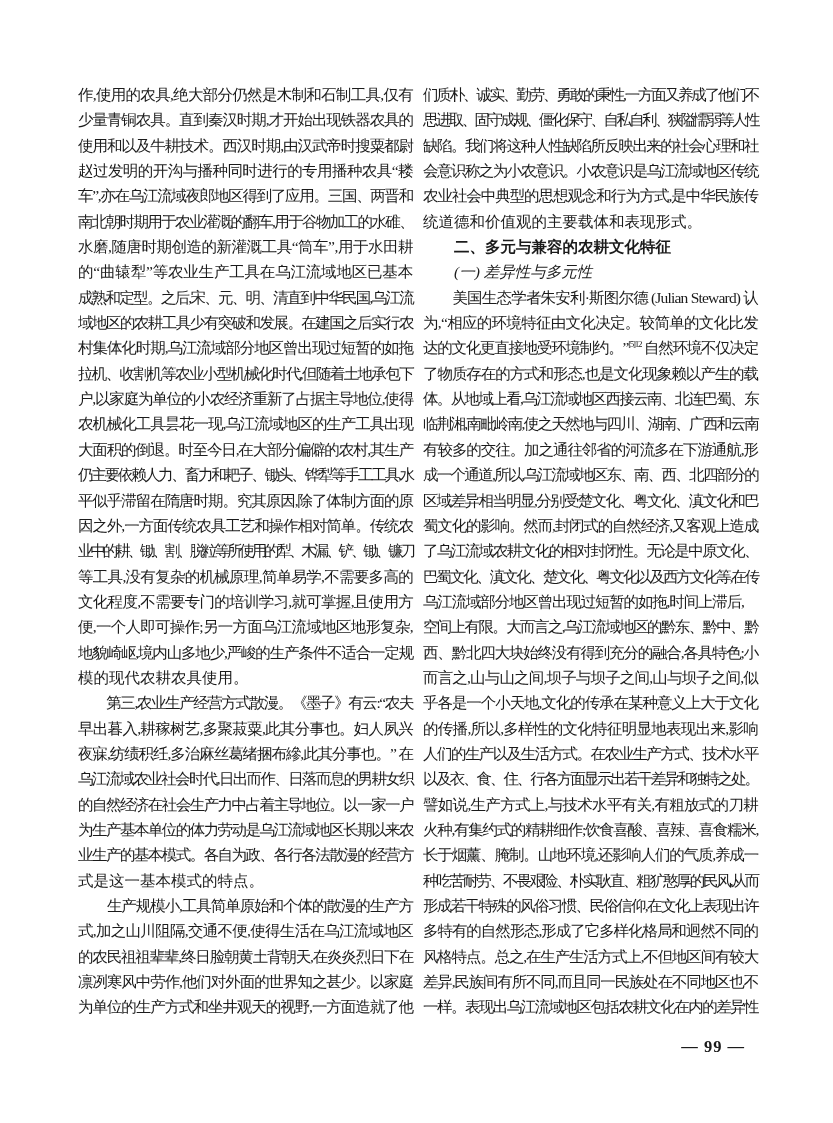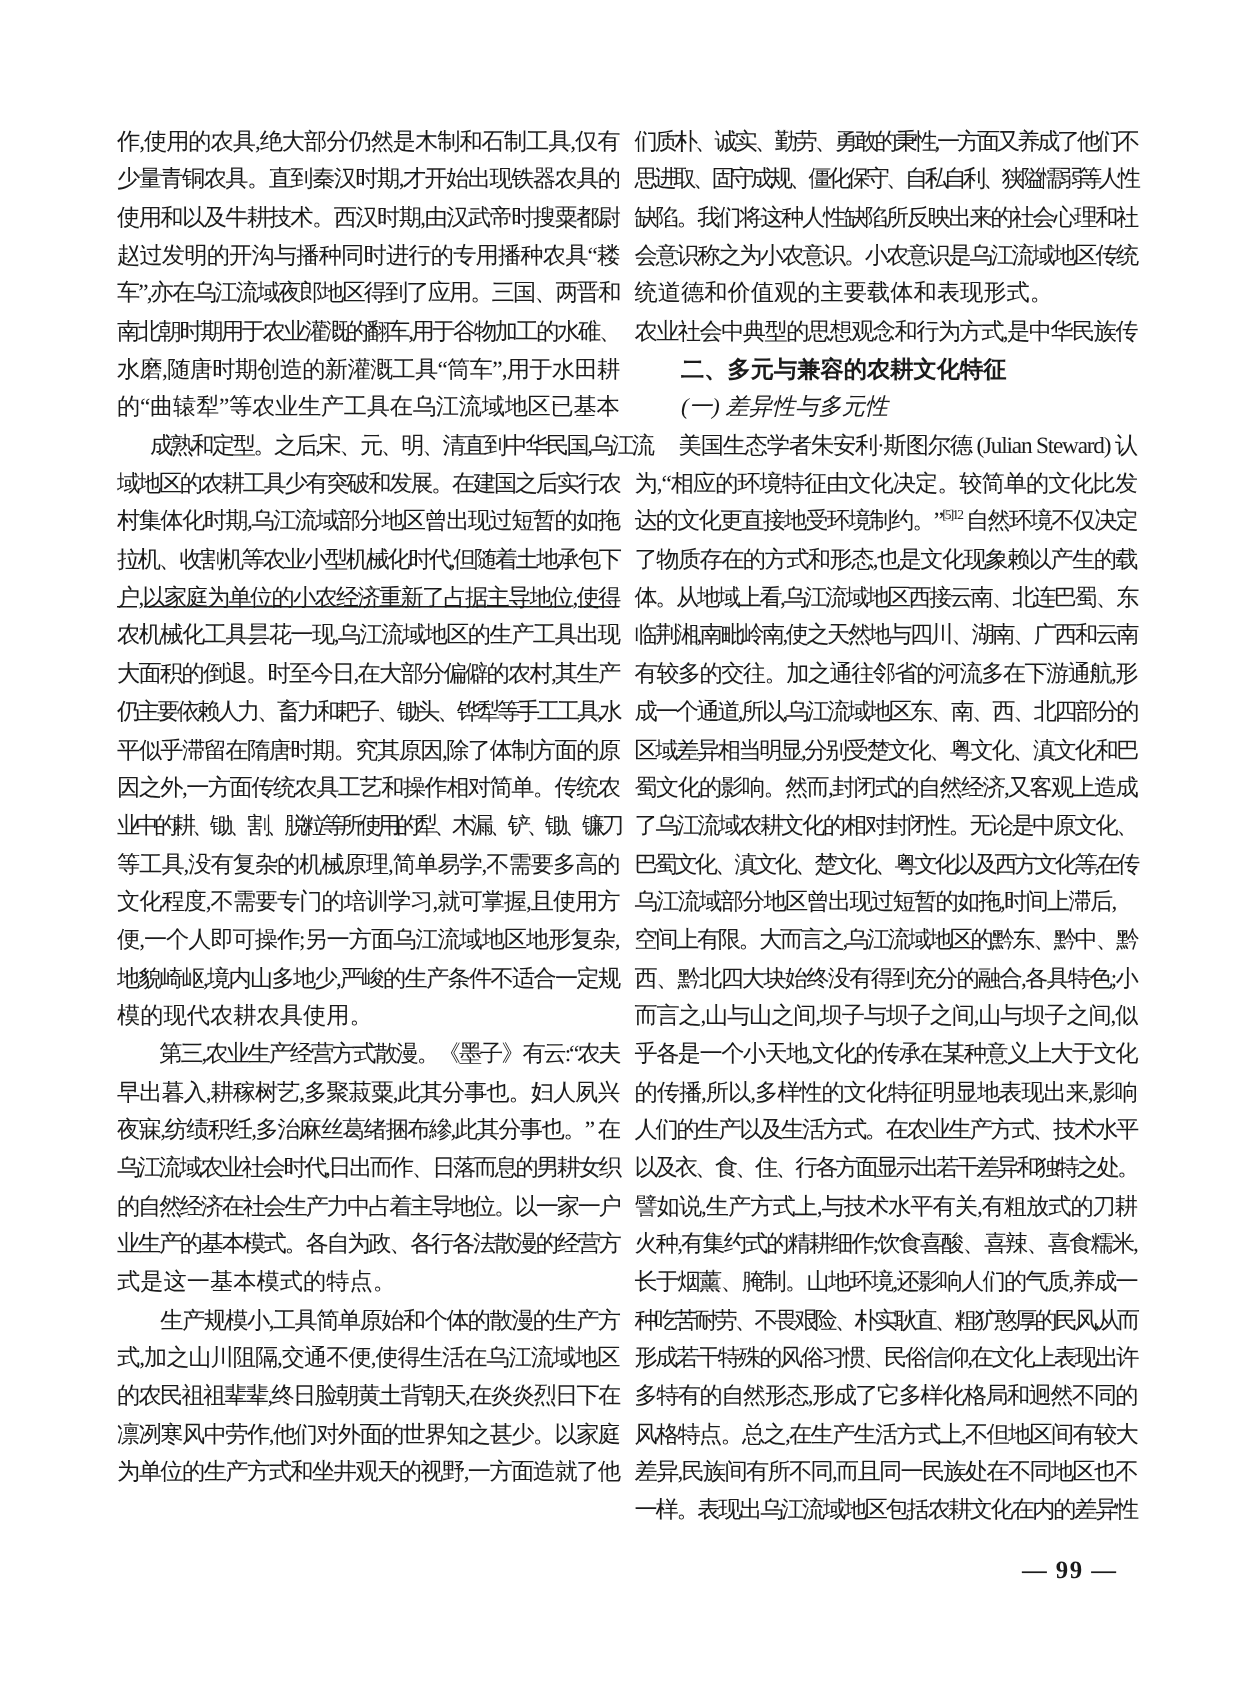--- a/index.html
+++ b/index.html
@@ -56,57 +56,58 @@
 <div class="sheet">
   <div class="column left">
       <div class="line"><span style="letter-spacing: -0.705px;">作,使用的农具,绝大部分仍然是木制和石制工具,仅有</span></div>
       <div class="line"><span style="letter-spacing: -1.05729px;">少量青铜农具。直到秦汉时期,才开始出现铁器农具的</span></div>
       <div class="line"><span style="letter-spacing: -1.05729px;">使用和以及牛耕技术。西汉时期,由汉武帝时搜粟都尉</span></div>
       <div class="line"><span style="letter-spacing: -0.560462px;">赵过发明的开沟与播种同时进行的专用播种农具“耧</span></div>
       <div class="line"><span style="letter-spacing: -1.29062px;">车”,亦在乌江流域夜郎地区得到了应用。三国、两晋和</span></div>
       <div class="line"><span style="letter-spacing: -1.635px;">南北朝时期用于农业灌溉的翻车,用于谷物加工的水碓、</span></div>
       <div class="line"><span style="letter-spacing: -0.480625px;">水磨,随唐时期创造的新灌溉工具“筒车”,用于水田耕</span></div>
       <div class="line"><span style="letter-spacing: -0.185462px;">的“曲辕犁”等农业生产工具在乌江流域地区已基本</span></div>
-      <div class="line"><span style="letter-spacing: -1.72115px; margin-left: 22px;">成熟和定型。之后,宋、元、明、清直到中华民国,乌江流</span></div>
+      <div class="line"><span style="letter-spacing: -1.72115px;">成熟和定型。之后,宋、元、明、清直到中华民国,乌江流</span></div>
       <div class="line"><span style="letter-spacing: -1.54167px;">域地区的农耕工具少有突破和发展。在建国之后实行农</span></div>
       <div class="line"><span style="letter-spacing: -1.05729px;">村集体化时期,乌江流域部分地区曾出现过短暂的如拖</span></div>
       <div class="line"><span style="letter-spacing: -1.635px;">拉机、收割机等农业小型机械化时代,但随着土地承包下</span></div>
-      <div class="line"><span style="letter-spacing: -1.17px; text-decoration: underline;">户,以家庭为单位的小农经济重新了占据主导地位,使得</span></div>
+      <div class="line"><span style="letter-spacing: -1.17px;">户,以家庭为单位的小农经济重新了占据主导地位,使得</span></div>
       <div class="line"><span style="letter-spacing: -1.05729px;">农机械化工具昙花一现,乌江流域地区的生产工具出现</span></div>
       <div class="line"><span style="letter-spacing: -1.17px;">大面积的倒退。时至今日,在大部分偏僻的农村,其生产</span></div>
       <div class="line"><span style="letter-spacing: -2.16827px;">仍主要依赖人力、畜力和耙子、锄头、铧犁等手工工具,水</span></div>
       <div class="line"><span style="letter-spacing: -1.05729px;">平似乎滞留在隋唐时期。究其原因,除了体制方面的原</span></div>
       <div class="line"><span style="letter-spacing: -1.05729px;">因之外,一方面传统农具工艺和操作相对简单。传统农</span></div>
       <div class="line"><span style="letter-spacing: -3.09259px;">业中的耕、锄、割、脱粒等所使用的犁、木漏、铲、锄、镰刀</span></div>
       <div class="line"><span style="letter-spacing: -0.705px;">等工具,没有复杂的机械原理,简单易学,不需要多高的</span></div>
       <div class="line"><span style="letter-spacing: -0.705px;">文化程度,不需要专门的培训学习,就可掌握,且使用方</span></div>
       <div class="line"><span style="letter-spacing: -0.7225px;">便,一个人即可操作;另一方面乌江流域地区地形复杂,</span></div>
       <div class="line"><span style="letter-spacing: -1.17px;">地貌崎岖,境内山多地少,严峻的生产条件不适合一定规</span></div>
       <div class="line"><span>模的现代农耕农具使用。</span></div>
       <div class="line"><span style="letter-spacing: -1.40625px;">　　第三,农业生产经营方式散漫。《墨子》有云:“农夫</span></div>
       <div class="line"><span style="letter-spacing: -0.705px;">早出暮入,耕稼树艺,多聚菽粟,此其分事也。妇人夙兴</span></div>
       <div class="line"><span style="letter-spacing: -1.0515px;">夜寐,纺绩积纴,多治麻丝葛绪捆布縿,此其分事也。” 在</span></div>
       <div class="line"><span style="letter-spacing: -1.635px;">乌江流域农业社会时代,日出而作、日落而息的男耕女织</span></div>
       <div class="line"><span style="letter-spacing: -1.54167px;">的自然经济在社会生产力中占着主导地位。以一家一户</span></div>
+      <div class="line"><span style="letter-spacing: -1.54167px;">为生产基本单位的体力劳动是乌江流域地区长期以来农</span></div>
       <div class="line"><span style="letter-spacing: -1.54167px;">业生产的基本模式。各自为政、各行各法散漫的经营方</span></div>
       <div class="line"><span>式是这一基本模式的特点。</span></div>
       <div class="line"><span style="letter-spacing: -1.05729px;">　　生产规模小,工具简单原始和个体的散漫的生产方</span></div>
       <div class="line"><span style="letter-spacing: -0.705px;">式,加之山川阻隔,交通不便,使得生活在乌江流域地区</span></div>
       <div class="line"><span style="letter-spacing: -1.17px;">的农民祖祖辈辈,终日脸朝黄土背朝天,在炎炎烈日下在</span></div>
       <div class="line"><span style="letter-spacing: -1.05729px;">凛冽寒风中劳作,他们对外面的世界知之甚少。以家庭</span></div>
       <div class="line"><span style="letter-spacing: -1.05729px;">为单位的生产方式和坐井观天的视野,一方面造就了他</span></div>
     </div>
 
   <div class="column right">
       <div class="line"><span style="letter-spacing: -2.16827px;">们质朴、诚实、勤劳、勇敢的秉性,一方面又养成了他们不</span></div>
       <div class="line"><span style="letter-spacing: -2.61538px;">思进取、固守成规、僵化保守、自私自利、狭隘懦弱等人性</span></div>
       <div class="line"><span style="letter-spacing: -1.54167px;">缺陷。我们将这种人性缺陷所反映出来的社会心理和社</span></div>
       <div class="line"><span style="letter-spacing: -1.54167px;">会意识称之为小农意识。小农意识是乌江流域地区传统</span></div>
+      <div class="line"><span style="letter-spacing: -1.05729px;">农业社会中典型的思想观念和行为方式,是中华民族传</span></div>
       <div class="line"><span>统道德和价值观的主要载体和表现形式。</span></div>
-      <div class="line"><span style="letter-spacing: -1.05729px;">农业社会中典型的思想观念和行为方式,是中华民族传</span></div>
       <div class="line heading"><span>　　二、多元与兼容的农耕文化特征</span></div>
       <div class="line subheading"><span>　　(一) 差异性与多元性</span></div>
       <div class="line"><span style="letter-spacing: -0.798214px;">　　美国生态学者朱安利·斯图尔德 (Julian Steward) 认</span></div>
       <div class="line"><span style="letter-spacing: -0.698568px;">为,“相应的环境特征由文化决定。较简单的文化比发</span></div>
       <div class="line"><span style="letter-spacing: -1.25054px;"><span>达的文化更直接地受环境制约。”</span><sup>[5]12</sup><span> 自然环境不仅决定</span></span></div>
       <div class="line"><span style="letter-spacing: -1.05729px;">了物质存在的方式和形态,也是文化现象赖以产生的载</span></div>
       <div class="line"><span style="letter-spacing: -1.635px;">体。从地域上看,乌江流域地区西接云南、北连巴蜀、东</span></div>
       <div class="line"><span style="letter-spacing: -1.72115px;">临荆湘,南毗岭南,使之天然地与四川、湖南、广西和云南</span></div>
       <div class="line"><span style="letter-spacing: -1.05729px; text-align: center;">有较多的交往。加之通往邻省的河流多在下游通航,形</span></div>
       <div class="line"><span style="letter-spacing: -1.72115px;">成一个通道,所以,乌江流域地区东、南、西、北四部分的</span></div>

